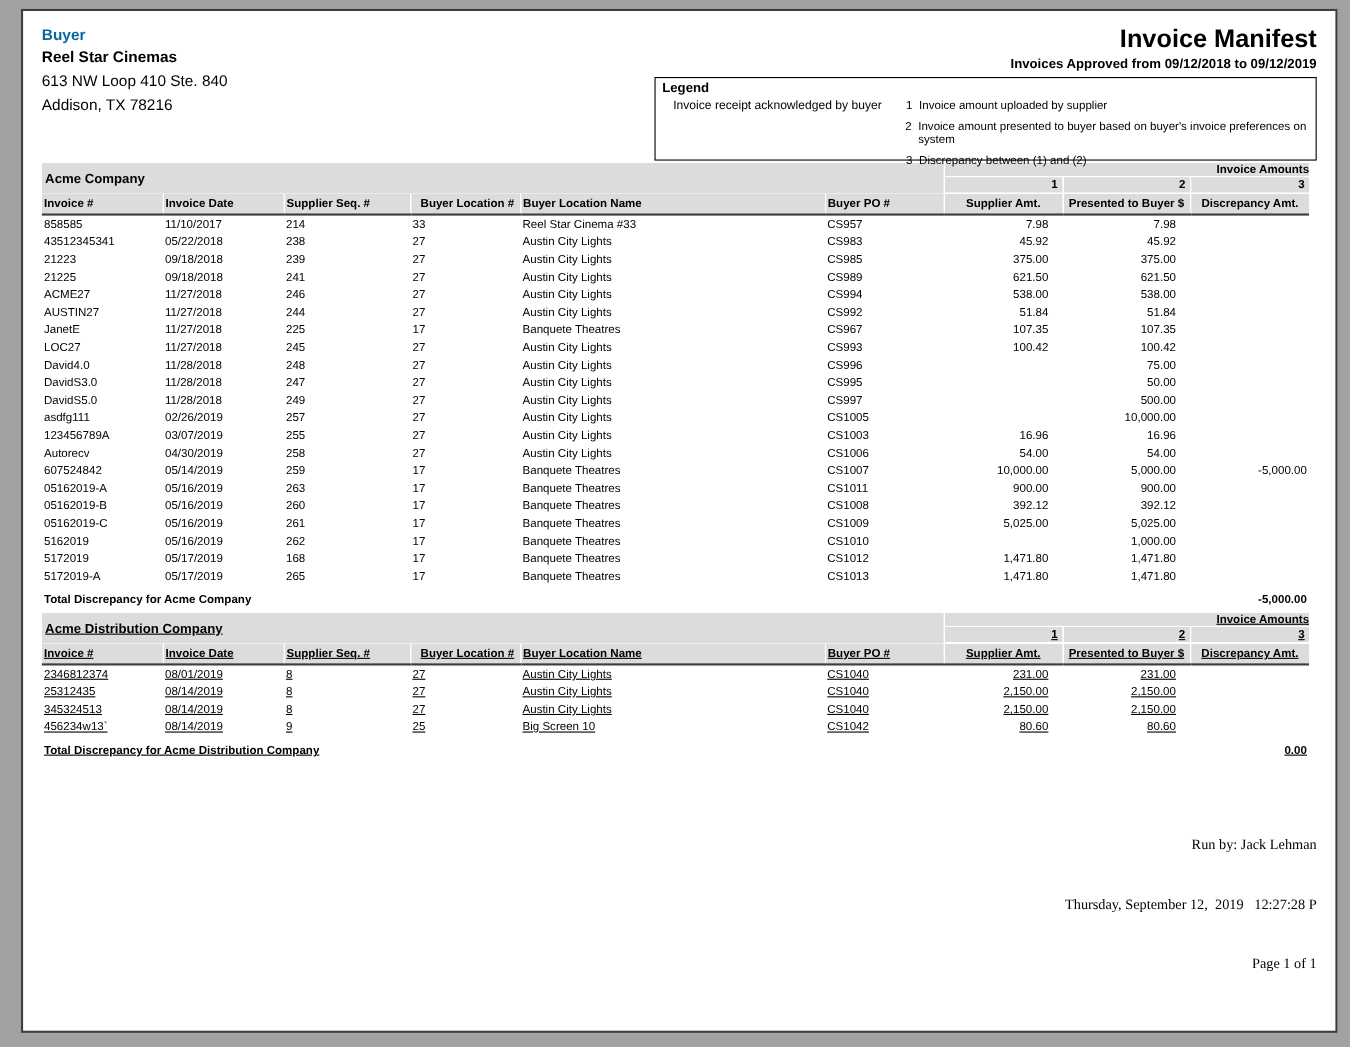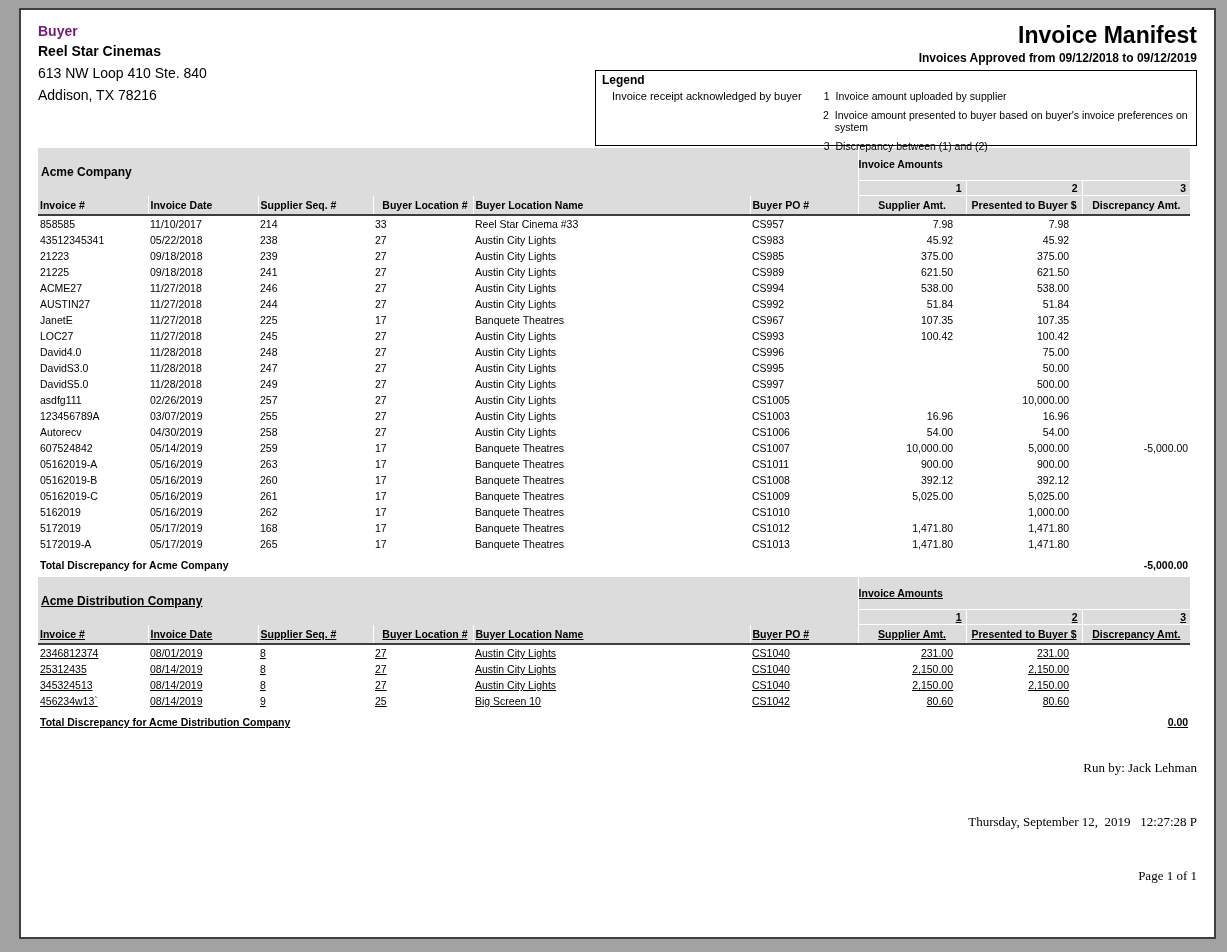--- a/index.html
+++ b/index.html
@@ -20,21 +20,21 @@
   .content {
     position: relative;
     height: 100%;
     padding: 13px 17px 0 17px;
     box-sizing: border-box;
   }
 
   
   .top { display: flex; align-items: flex-start; }
   .buyer-block { width: 550px; }
-  .buyer-label { color: #701a75; font-weight: bold; font-size: 14px; }
+  .buyer-label { color: #0369a1; font-weight: bold; font-size: 14px; }
   .buyer-name  { font-weight: bold; font-size: 14px; margin-top: 4px; }
   .buyer-line  { font-size: 14px; margin-top: 6px; }
 
   .right-block { width: 602px; margin-left: auto; }
   .report-title {
     text-align: right; font-size: 23px; font-weight: bold;
     line-height: 24px; color: #000;
   }
   .report-subtitle {
     text-align: right; font-size: 12px; font-weight: bold; margin-top: 4px;
@@ -59,21 +59,21 @@
     border-collapse: collapse;
     table-layout: fixed;
     width: 1152px;
   }
   table.manifest + table.manifest { margin-top: 4px; text-decoration: underline; }
   th, td { overflow: hidden; white-space: nowrap; font-size: 10.5px; }
 
   thead th { background: #dcdcdc; font-weight: bold; text-align: left; }
   th.company { font-size: 12px; padding: 2px 0 2px 3px; vertical-align: middle; }
   th.ia-label {
-    text-align: left; padding: 10px 0;
+    text-align: right; padding: 0 0;
     border-left: 1px solid #fff; border-bottom: 1px solid #fff;
   }
   tr.nums th { padding: 1px 4px 1px 0; text-align: right;
     border-left: 1px solid #fff; border-bottom: 1px solid #fff; }
   tr.cols th {
     padding: 3px 0 3px 2px;
     border-bottom: 2px solid #3d3d3d;
     border-left: 1px solid #fff;
   }
   tr.cols th.h-first { border-left: none; }

